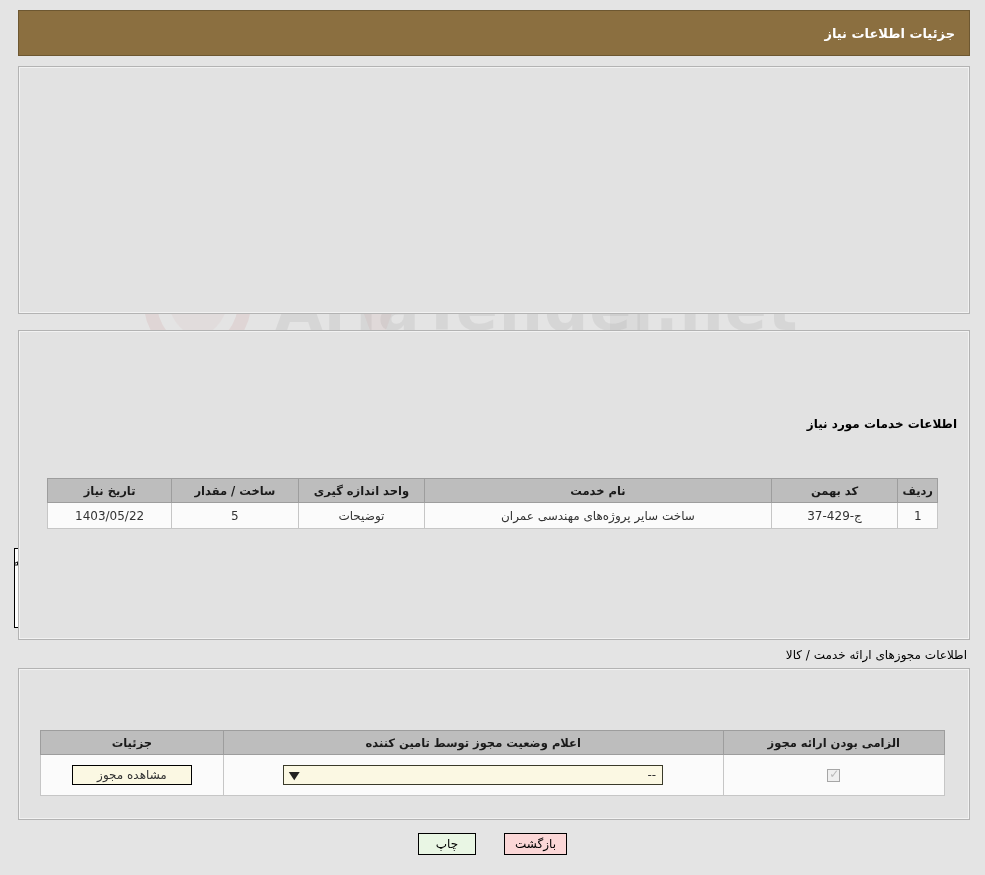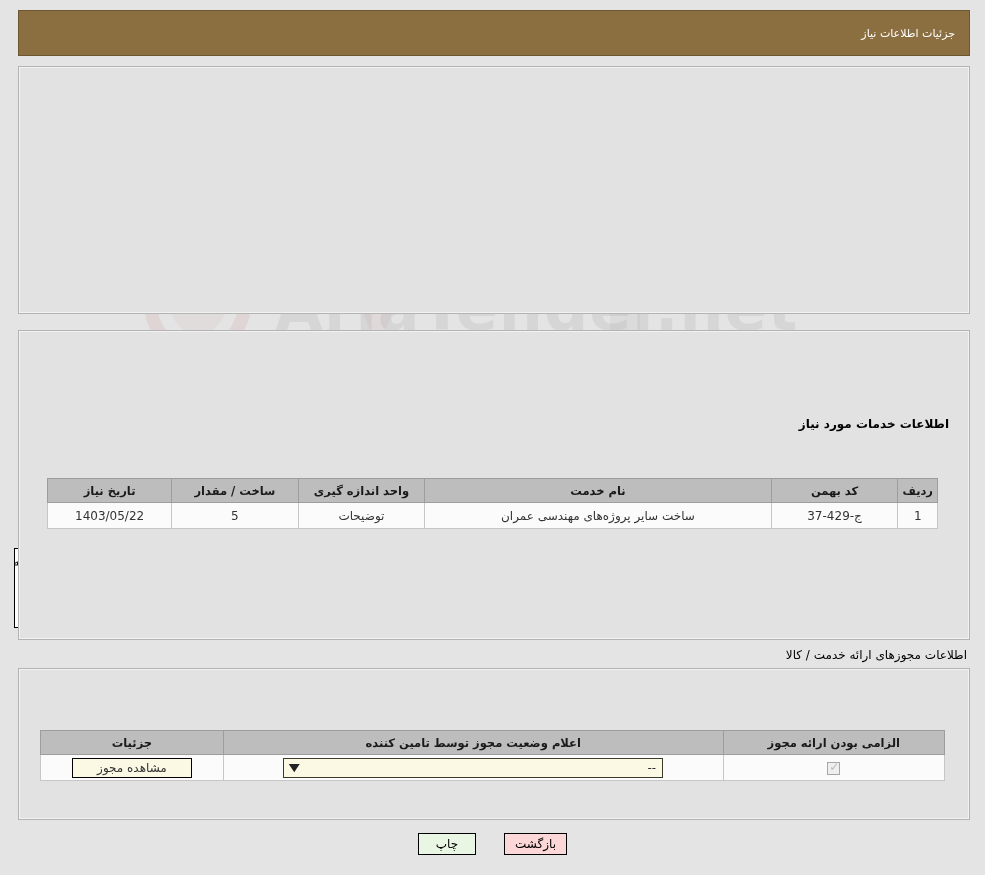--- a/index.html
+++ b/index.html
@@ -36,22 +36,22 @@
     background: #8b6f40;
     border: 1px solid #6d5731;
     display: flex;
     align-items: center;
     justify-content: flex-start;
     padding: 0 14px;
     z-index: 2;
   }
   .titlebar .t {
     color: #ffffff;
-    font-size: 11px;
-    font-weight: normal;
+    font-size: 13px;
+    font-weight: bold;
   }
 
   
   .panel {
     position: absolute;
     background: #e2e2e2;
     border: 1px solid #b3b3b3;
     box-shadow: inset 0 0 0 1px #f2f2f2;
     z-index: 2;
   }
@@ -207,21 +207,21 @@
   .viewbtn {
     background: #fbf8e3;
     border: 1px solid #000;
     font-size: 12px;
     height: 20px;
     display: flex;
     align-items: center;
     justify-content: center;
     cursor: pointer;
     width: 120px;
-    margin: 0 auto;
+    margin: 8px auto;
   }
 
   .selbox {
     background: #fbf8e3;
     border: 1px solid #3a3a2a;
     height: 20px;
     font-size: 12px;
     display: flex;
     align-items: center;
     justify-content: space-between;
@@ -334,21 +334,21 @@
   <div class="panel" style="left:18px; top:330px; width:952px; height:310px;"></div>
 
   <div class="row" style="right:32px; top:345px; align-items:flex-start;">
     <span class="lbl b" style="width:88px; line-height:20px;">شرح کلی نیاز:</span>
     <span class="ta" style="width:705px; height:50px; margin-right:6px;">
       <span>اجاره کمپرسی 10 تن به مدت یک ماه تعداد 5 دستگاه</span>
       <span class="grip">◺</span>
     </span>
   </div>
 
-  <div class="caption" style="right:36px; top:417px;">اطلاعات خدمات مورد نیاز</div>
+  <div class="caption" style="right:28px; top:417px;">اطلاعات خدمات مورد نیاز</div>
 
   <div class="row" style="right:32px; top:437px;">
     <span class="lbl b" style="width:88px;">گروه خدمت:</span>
     <span class="fld right" style="width:705px; margin-right:6px; height:22px;">ساختمان</span>
   </div>
 
   <table class="grid" style="right:47px; top:478px; width:891px;">
     <thead>
       <tr>
         <th style="width:30px;">ردیف</th>

